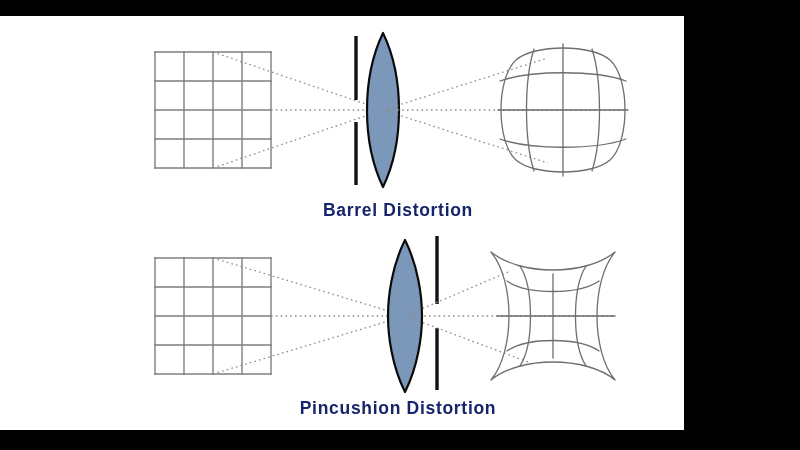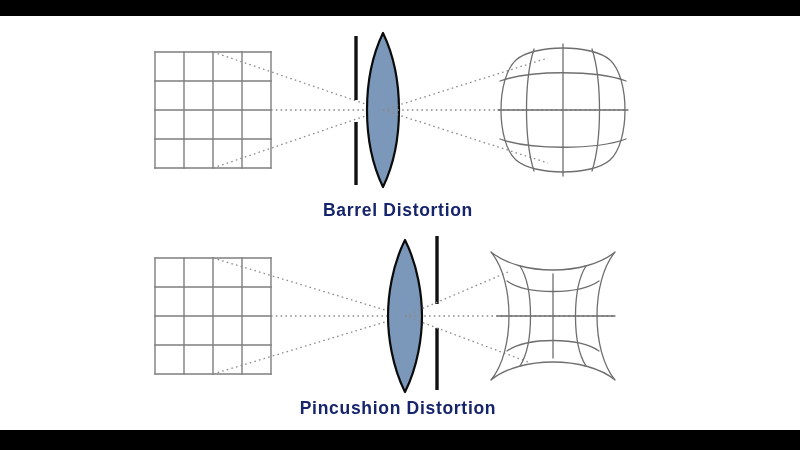--- a/index.html
+++ b/index.html
@@ -2,21 +2,21 @@
 <html><head>
 <meta charset="utf-8">
 <style>
   html, body {
     margin: 0;
     padding: 0;
     background: #000000;
   }
   #stage {
     position: relative;
-    width: 800px;
+    width: 684px;
     height: 450px;
     background: #000000;
     overflow: hidden;
     font-family: "Liberation Sans", sans-serif;
   }
   #canvas-area {
     position: absolute;
     left: 0;
     top: 16px;
     width: 800px;

